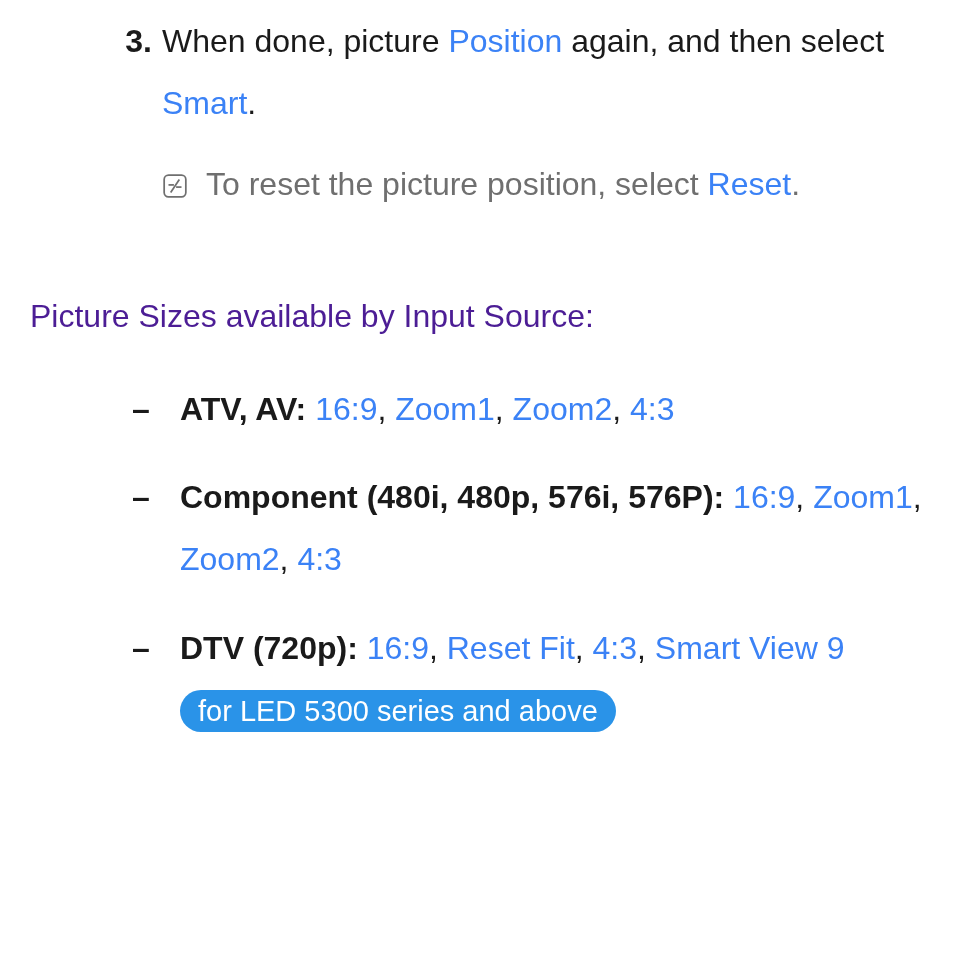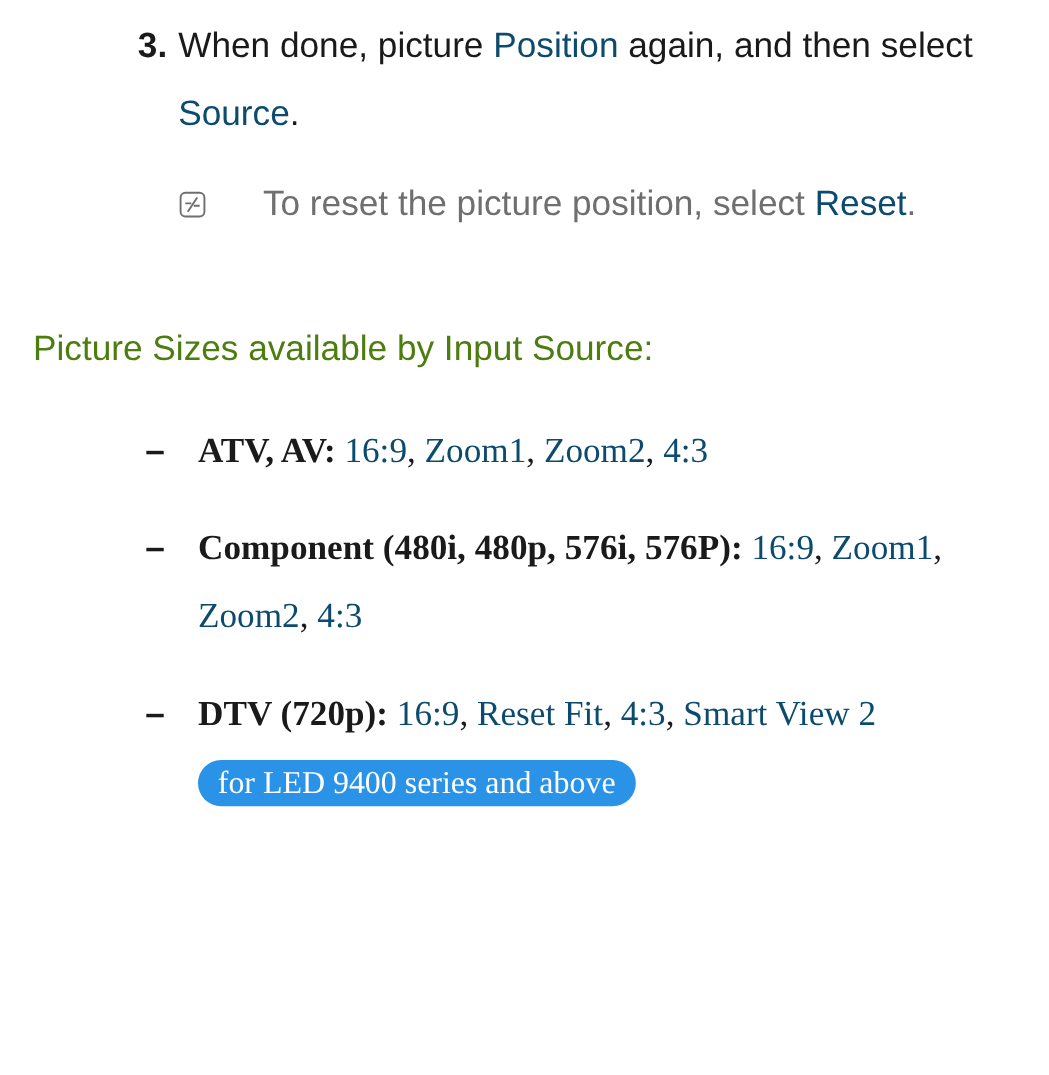--- a/index.html
+++ b/index.html
@@ -30,52 +30,50 @@
   }
   .step-body {
     max-width: 740px;
   }
   .note {
     display: flex;
     margin-left: 132px;
     margin-top: 18px;
     margin-bottom: 70px;
     color: #6f6f6f;
-    gap: 33px;
   }
   .note-icon {
     width: 44px;
     flex-shrink: 0;
   }
   .note-body {
     max-width: 690px;
     color: #6f6f6f;
   }
   .keyword {
-    color: #0c4a6e;
+    color: #3b82f6;
   }
   .section-title {
-    color: #4d7c0f;
+    color: #4c1d95;
     font-size: 32px;
     margin-bottom: 30px;
   }
   .source-list {
     margin-left: 102px;
   }
   .source-item {
     display: flex;
     margin-bottom: 26px;
   }
   .dash {
     width: 48px;
     flex-shrink: 0;
   }
   .source-body {
     max-width: 760px;
-    font-family: Liberation Serif, serif;
   }
   .bold {
     font-weight: bold;
   }
   .badge {
     display: inline-block;
     background: #2a93e8;
     color: #ffffff;
     border-radius: 22px;
     padding: 0px 18px 0px 18px;
@@ -93,21 +91,21 @@
   }
 </style>
 </head>
 <body>
 
 <div class="page">
 
   <div class="step">
     <div class="step-num">3.</div>
     <div class="step-body">
-      <span>When done, picture </span><span class="keyword">Position</span><span> again, and then select </span><span class="keyword">Source</span><span>.</span>
+      <span>When done, picture </span><span class="keyword">Position</span><span> again, and then select </span><span class="keyword">Smart</span><span>.</span>
     </div>
   </div>
 
   <div class="note">
     <div class="note-icon">
       <svg class="note-svg" viewBox="0 0 24 24" fill="none" stroke="#6f6f6f" stroke-width="1.6">
         <rect x="2" y="2" width="20" height="20" rx="4"></rect>
         <path d="M16 6 L8 18"></path>
         <path d="M6 11 L11 11"></path>
         <path d="M13 13 L18 13"></path>
@@ -132,20 +130,20 @@
     <div class="source-item">
       <div class="dash bold">–</div>
       <div class="source-body">
         <span class="bold">Component (480i, 480p, 576i, 576P): </span><span class="keyword">16:9</span><span>, </span><span class="keyword">Zoom1</span><span>, </span><span class="keyword">Zoom2</span><span>, </span><span class="keyword">4:3</span>
       </div>
     </div>
 
     <div class="source-item">
       <div class="dash bold">–</div>
       <div class="source-body">
-        <span class="bold">DTV (720p): </span><span class="keyword">16:9</span><span>, </span><span class="keyword">Reset Fit</span><span>, </span><span class="keyword">4:3</span><span>, </span><span class="keyword">Smart View 2</span>
-        <span class="badge">for LED 9400 series and above</span>
+        <span class="bold">DTV (720p): </span><span class="keyword">16:9</span><span>, </span><span class="keyword">Reset Fit</span><span>, </span><span class="keyword">4:3</span><span>, </span><span class="keyword">Smart View 9</span>
+        <span class="badge">for LED 5300 series and above</span>
       </div>
     </div>
 
   </div>
 
 </div>
 
 </body></html>

